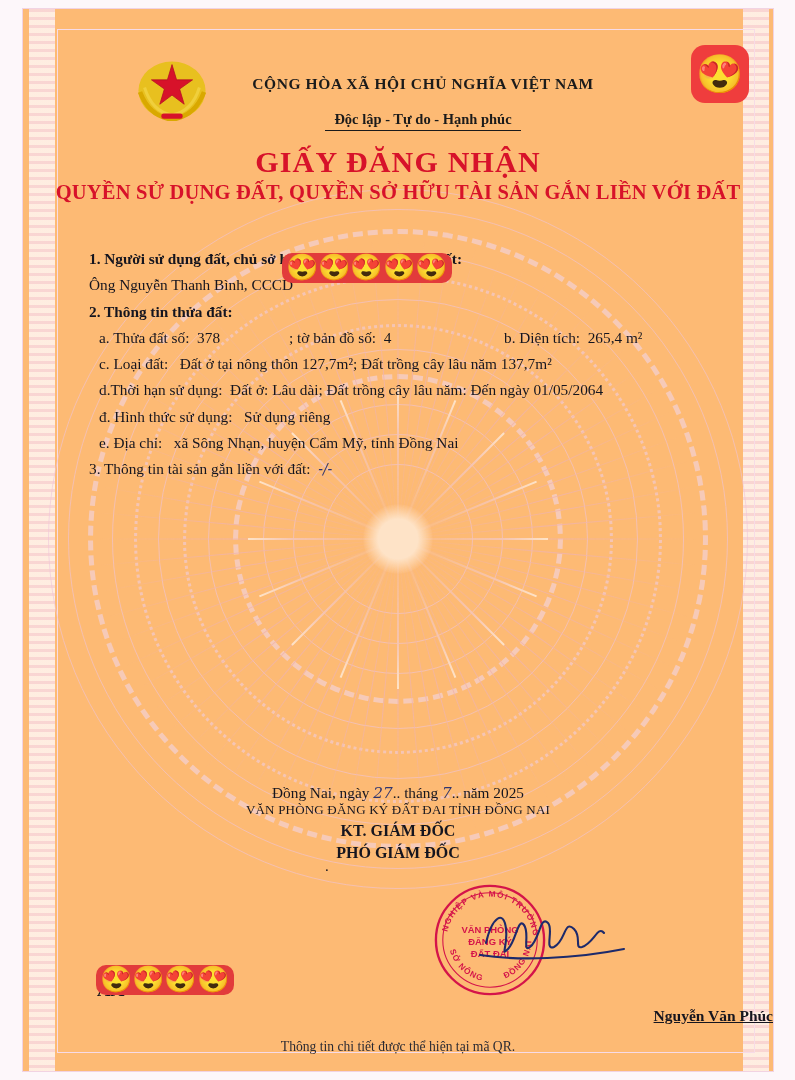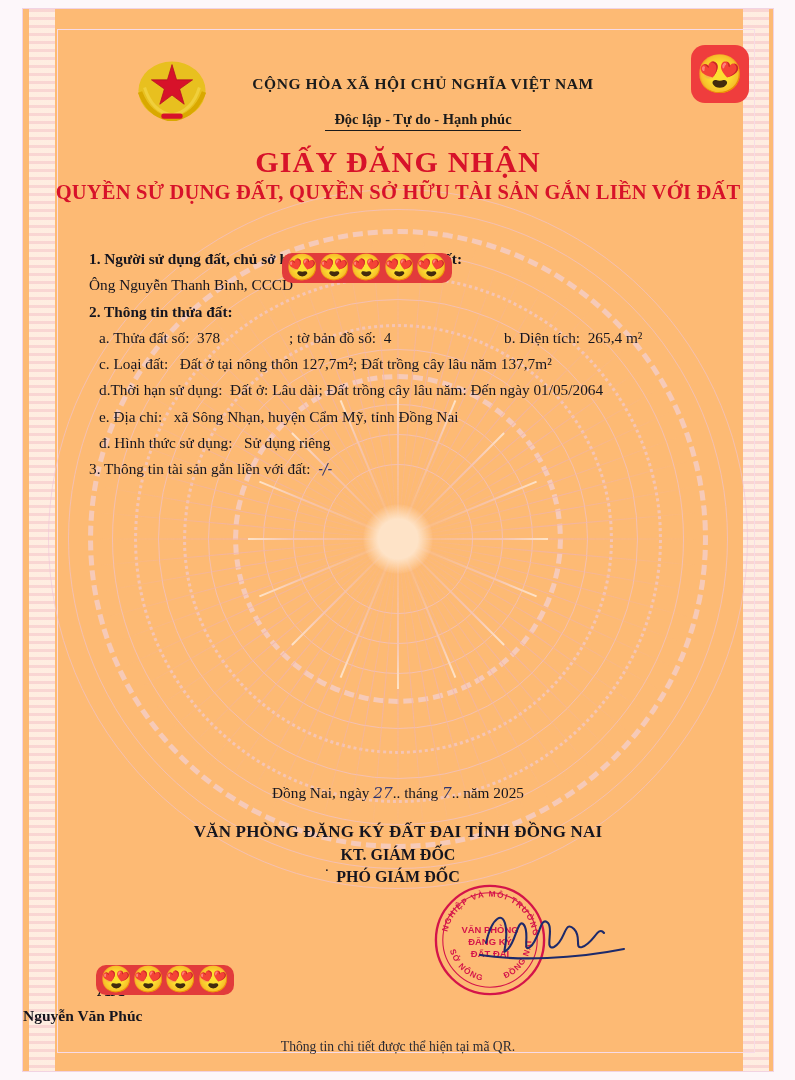--- a/index.html
+++ b/index.html
@@ -178,23 +178,23 @@
     text-align: center;
     color: #15151f;
   }
   .sign-date { font-size: 15.3px; }
   .sign-date .hw {
     font-family: "DejaVu Serif", serif;
     color: #2f3570;
     font-style: italic;
   }
   .sign-office {
-    margin-top: 20px;
-    font-size: 17px;
-    font-weight: 700;
+    margin-top: 0;
+    font-size: 13px;
+    font-weight: 400;
     letter-spacing: .2px;
   }
   .sign-role1 {
     margin-top: 4px;
     font-size: 16px;
     font-weight: 700;
   }
   .sign-role2 {
     margin-top: 4px;
     font-size: 16px;
@@ -202,24 +202,25 @@
   }
   .sign-dot {
     position: absolute;
     left: 302px; top: 74px;
     font-size: 15px;
     color: #15151f;
   }
   .sign-name {
     position: absolute;
     left: 0; right: 0; top: 998px;
-    text-align: left;
+    text-align: right;
     font-size: 15.5px;
     font-weight: 700;
     color: #15151f;
+    text-decoration: underline;
   }
   .footer-note {
     position: absolute;
     left: 0; right: 0; top: 1030px;
     text-align: center;
     font-size: 13.6px;
     color: #2a2a33;
   }
 
   
@@ -429,27 +430,27 @@
         <span>c. Loại đất:</span>
         &nbsp;&nbsp;<span>Đất ở tại nông thôn 127,7m²; Đất trồng cây lâu năm 137,7m²</span>
       </div>
 
       <div class="line sub-indent">
         <span>d.Thời hạn sử dụng:</span>
         &nbsp;<span>Đất ở: Lâu dài; Đất trồng cây lâu năm: Đến ngày 01/05/2064</span>
       </div>
 
       <div class="line sub-indent">
+        <span>đ. Hình thức sử dụng:</span>
+        &nbsp;&nbsp;<span>Sử dụng riêng</span>
+      </div>
+
+      <div class="line sub-indent">
         <span>e. Địa chỉ:</span>
         &nbsp;&nbsp;<span>xã Sông Nhạn, huyện Cẩm Mỹ, tỉnh Đồng Nai</span>
-      </div>
-
-      <div class="line sub-indent">
-        <span>đ. Hình thức sử dụng:</span>
-        &nbsp;&nbsp;<span>Sử dụng riêng</span>
       </div>
 
       <div class="line">
         <span class="b">3. Thông tin tài sản gắn liền với đất:</span>
         &nbsp;<span class="handwrite">-/-</span>
       </div>
     </div>
 
     <div class="sign-block">
       <div class="sign-date">

